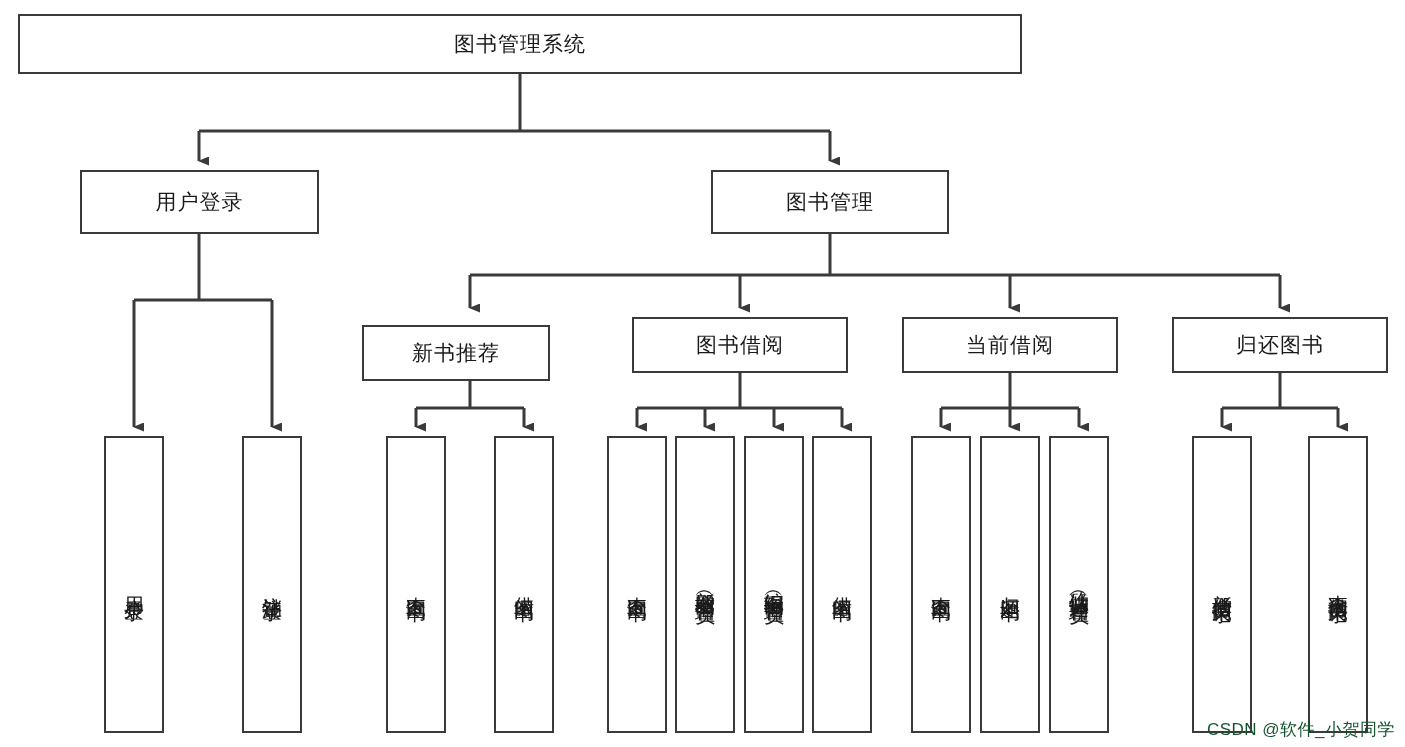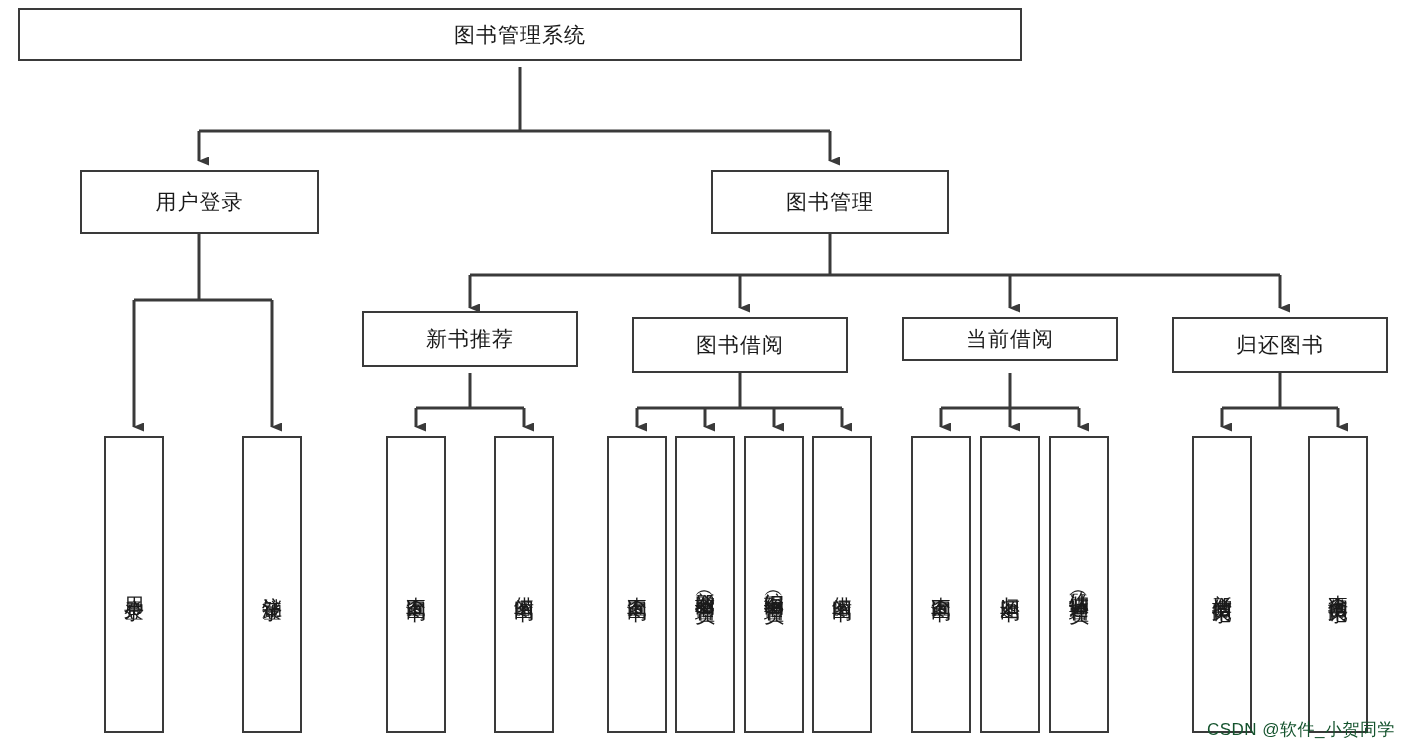--- a/index.html
+++ b/index.html
@@ -113,38 +113,38 @@
       <path d="M1010,408 L1010,427" marker-end="url(#arrow)"></path>
       <path d="M1079,408 L1079,427" marker-end="url(#arrow)"></path>
 
       <path d="M1280,373 L1280,408"></path>
       <path d="M1222,408 L1338,408"></path>
       <path d="M1222,408 L1222,427" marker-end="url(#arrow)"></path>
       <path d="M1338,408 L1338,427" marker-end="url(#arrow)"></path>
     </g>
   </svg>
 
-  <div class="node h" style="left:18px; top:8px; width:1004px; height:53px;">
+  <div class="node h" style="left:18px; top:14px; width:1004px; height:60px;">
     <span>图书管理系统</span>
   </div>
 
   <div class="node h" style="left:80px; top:170px; width:239px; height:64px;">
     <span>用户登录</span>
   </div>
   <div class="node h" style="left:711px; top:170px; width:238px; height:64px;">
     <span>图书管理</span>
   </div>
 
-  <div class="node h" style="left:362px; top:311px; width:216px; height:56px;">
+  <div class="node h" style="left:362px; top:325px; width:188px; height:56px;">
     <span>新书推荐</span>
   </div>
   <div class="node h" style="left:632px; top:317px; width:216px; height:56px;">
     <span>图书借阅</span>
   </div>
-  <div class="node h" style="left:902px; top:317px; width:216px; height:44px;">
+  <div class="node h" style="left:902px; top:317px; width:216px; height:56px;">
     <span>当前借阅</span>
   </div>
   <div class="node h" style="left:1172px; top:317px; width:216px; height:56px;">
     <span>归还图书</span>
   </div>
 
   <div class="node leaf" style="left:104px; top:436px; width:60px; height:297px;">
     <span class="vtext">用户登录</span>
   </div>
   <div class="node leaf" style="left:242px; top:436px; width:60px; height:297px;">

